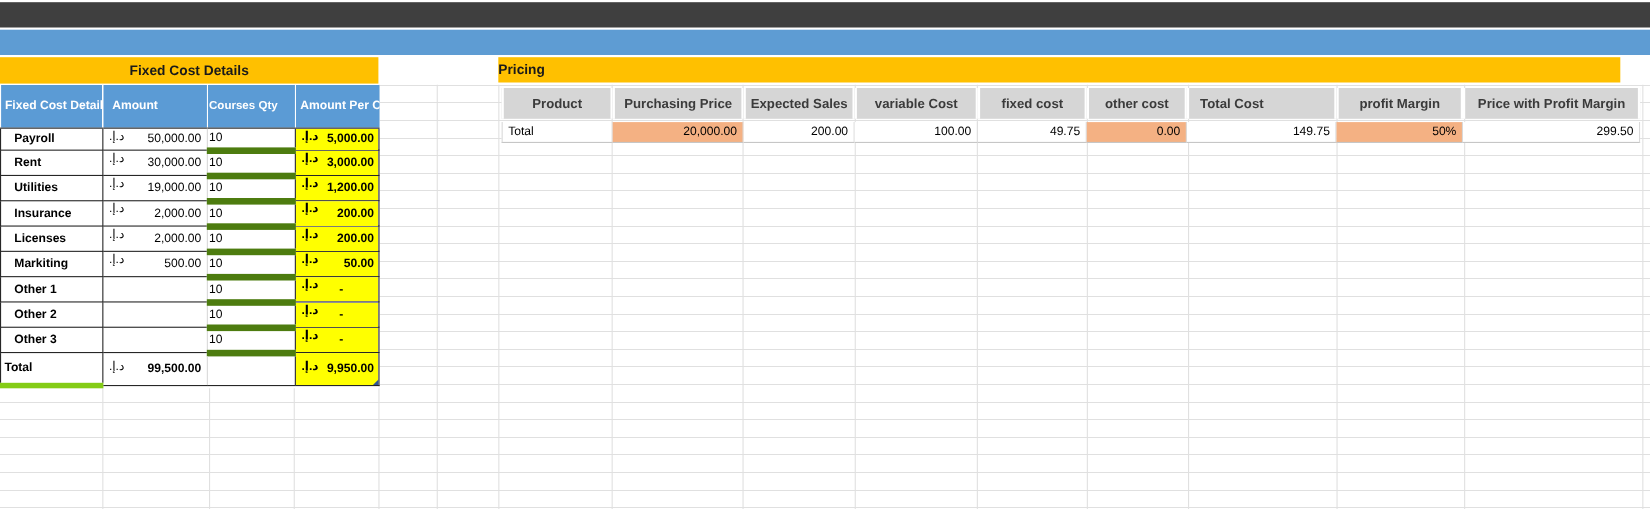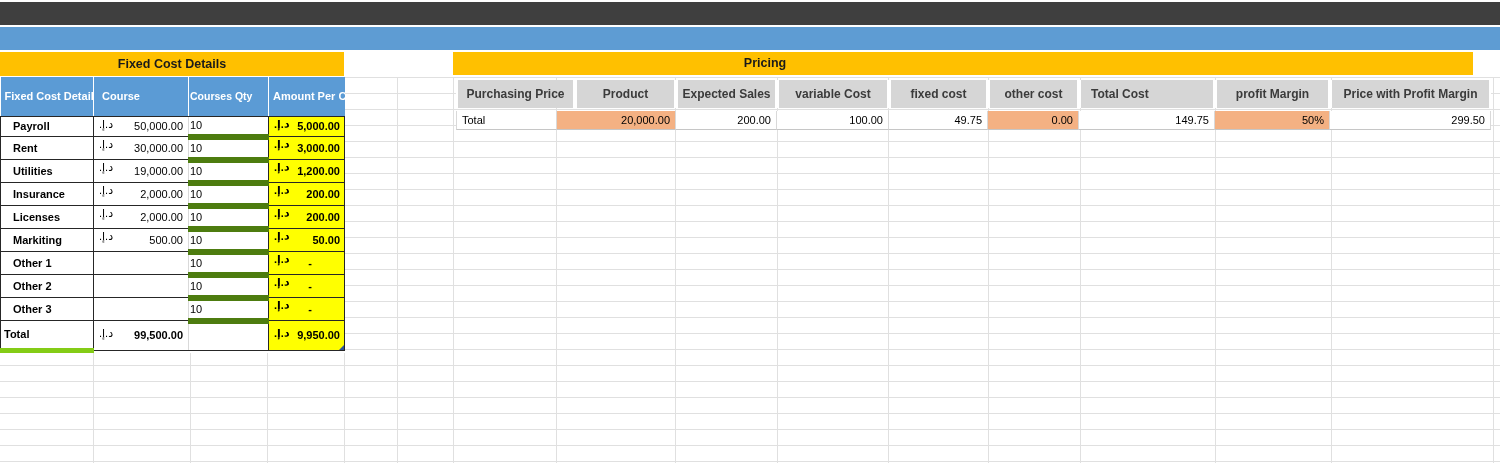--- a/index.html
+++ b/index.html
@@ -13,21 +13,21 @@
   
   .sheet-grid{position:absolute;left:0;top:77px;width:1500px;height:386px;
     background-image:repeating-linear-gradient(to bottom,#e0e0e0 0,#e0e0e0 1px,transparent 1px,transparent 16px);}
   .vline{position:absolute;top:77px;height:386px;width:1px;background:#e0e0e0;}
 
   
   .band{position:absolute;top:52px;height:24px;background:var(--band-gold,#FFC000);
     font-size:12.5px;font-weight:bold;color:#1a1a1a;line-height:24px;}
   .band-left{left:0;width:344px;text-align:center;}
   .band-right{left:453px;width:1020px;height:23px;line-height:23px;}
-  .band-right-inner{width:624px;text-align:center;}
+  .band-right-inner{width:624px;}
 
   
   .fc-table{position:absolute;left:0;top:77px;width:344px;border-collapse:collapse;table-layout:fixed;
     background:#fff;font-size:11px;color:#000;}
   .fc-table th,.fc-table td{box-sizing:border-box;overflow:hidden;white-space:nowrap;}
   .fc-head th{background:var(--header-blue,#5B9BD5);color:#fff;font-weight:bold;height:39px;
     font-size:11px;vertical-align:middle;border-right:1px solid rgba(255,255,255,.35);
     border-bottom:1px solid #262626;}
   th.c1{width:93px;text-align:left;padding-left:4px;}
   th.c2{width:95px;text-align:left;padding-left:8px;}
@@ -107,21 +107,21 @@
   <div class="band band-right">
     <div class="band-right-inner">
       <span>Pricing</span>
     </div>
   </div>
 
   <table class="fc-table">
     <thead>
       <tr class="fc-head">
         <th class="c1">Fixed Cost Details</th>
-        <th class="c2">Course</th>
+        <th class="c2">Amount</th>
         <th class="c3">Courses Qty</th>
         <th class="c4">Amount Per Cours</th>
       </tr>
     </thead>
     <tbody id="fc-body">
     <tr class="fc-row">
       <td class="c1">
         <span>Payroll</span>
         
       </td>
@@ -295,22 +295,22 @@
           <span class="cur">د.إ.</span>
           <span class="val">9,950.00</span>
           <div class="fill-handle"></div>
         </td>
       </tr>
     </tfoot>
   </table>
 
   <div class="pr-table">
     <div class="pr-head">
+      <div class="pr-hcell w0">Product</div>
       <div class="pr-hcell w1">Purchasing Price</div>
-      <div class="pr-hcell w0">Product</div>
       <div class="pr-hcell w2">Expected Sales</div>
       <div class="pr-hcell w3">variable Cost</div>
       <div class="pr-hcell w4">fixed cost</div>
       <div class="pr-hcell w5">other cost</div>
       <div class="pr-hcell w6 left">Total Cost</div>
       <div class="pr-hcell w7">profit Margin</div>
       <div class="pr-hcell w8">Price with Profit Margin</div>
     </div>
     <div class="pr-row">
       <div class="pr-cell w0 left first">Total</div>

